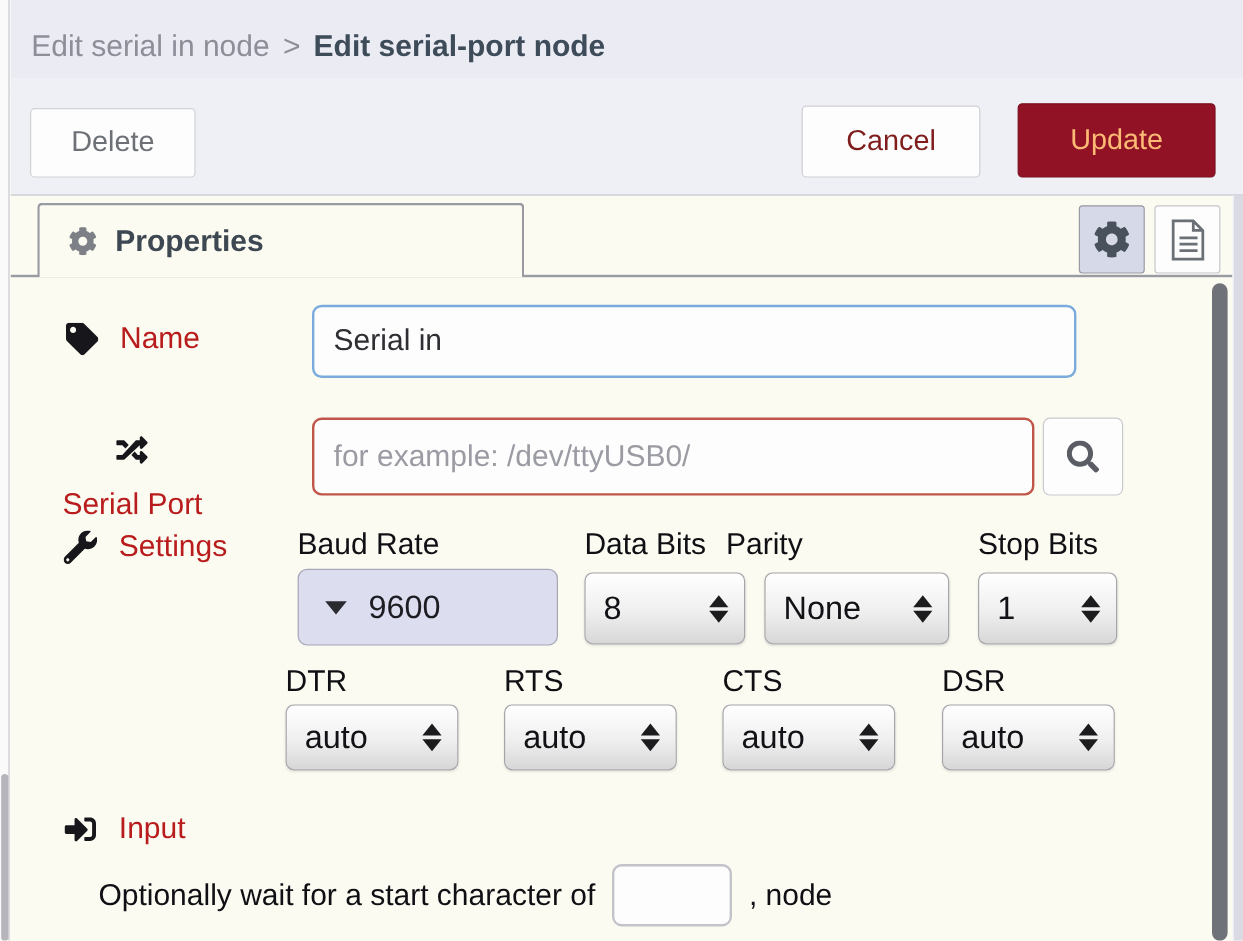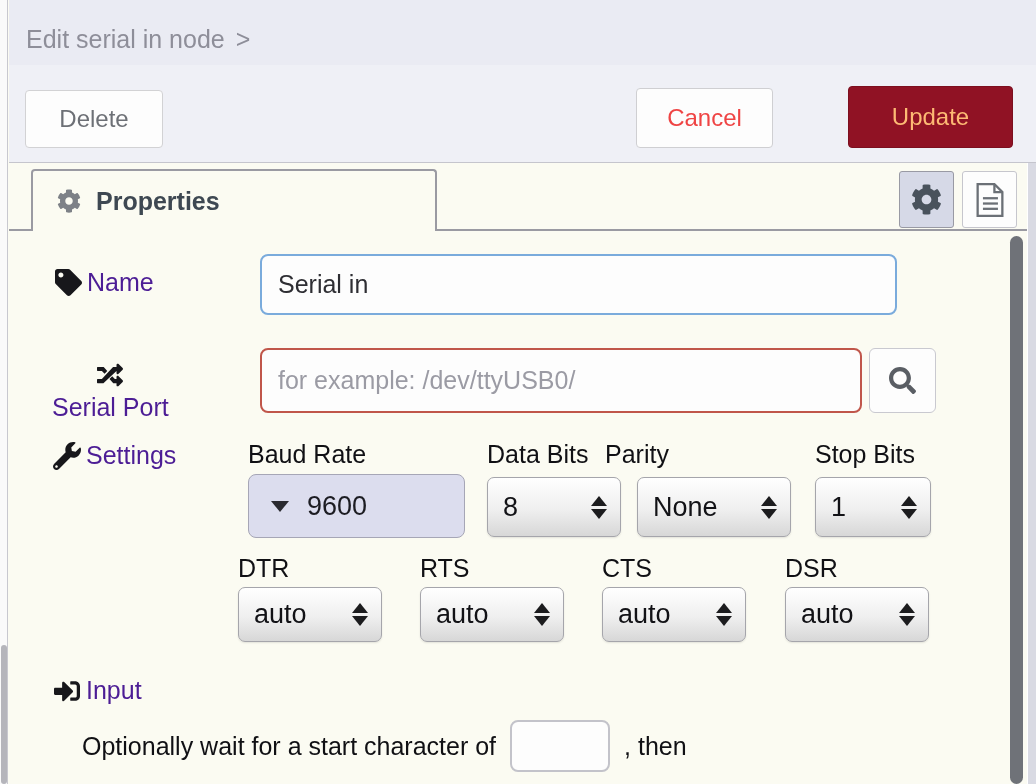--- a/index.html
+++ b/index.html
@@ -16,32 +16,32 @@
   
   .header{position:absolute;left:9px;top:0;right:0;height:80px;background:#eaebf3;border-bottom:1px solid #d0d0da;display:flex;align-items:center;padding-left:17px;box-sizing:border-box;font-size:25px;white-space:nowrap;}
   .crumb-parent{color:#8e8e99;}
   .crumb-sep{color:#8e8e99;margin:0 11px;}
   .crumb-current{color:#3e4c5a;font-weight:bold;}
 
   
   .toolbar{position:absolute;left:9px;top:65px;right:0;height:98px;background:#eff0f6;border-bottom:1px solid #c5c5cd;box-sizing:border-box;}
   .btn{font-size:24px;border-radius:4px;display:flex;align-items:center;justify-content:center;box-sizing:border-box;cursor:pointer;position:absolute;}
   .btn-delete{left:16px;top:25px;width:138px;height:58px;background:#fdfdfd;border:1px solid #d2d2d4;color:#6d7076;}
-  .btn-cancel{left:627px;top:23px;width:137px;height:60px;background:#fdfdfd;border:1px solid #cfcfd2;color:#ef4444;}
+  .btn-cancel{left:659px;top:23px;width:149px;height:60px;background:#fdfdfd;border:1px solid #cfcfd2;color:#7f1d1d;}
   .btn-update{left:839px;top:21px;width:165px;height:62px;background:#901224;border:1px solid #7c0f1f;color:#fdba74;}
 
   
   .tabline{position:absolute;left:9px;right:0;top:229px;height:2px;background:#9a9aa2;z-index:1;}
   .tab-active{position:absolute;left:31px;top:169px;width:406px;height:62px;background:#fbfbf2;border:2px solid #9a9aa2;border-bottom:none;border-radius:4px 4px 0 0;display:flex;align-items:center;gap:15px;padding-left:24px;box-sizing:border-box;z-index:2;font-size:25px;font-weight:bold;color:#3e4852;}
   .icon-btn{position:absolute;width:55px;height:57px;border-radius:3px;display:flex;align-items:center;justify-content:center;box-sizing:border-box;z-index:2;cursor:pointer;}
   .gear-btn{left:899px;top:171px;background:#d6d9e7;border:1px solid #999aa4;}
   .doc-btn{left:962px;top:171px;background:#fdfdfd;border:1px solid #c6c6cd;}
 
   
-  .row-head{position:absolute;display:flex;align-items:center;gap:5px;font-size:25px;color:#4c1d95;}
+  .row-head{position:absolute;display:flex;align-items:center;gap:18px;font-size:25px;color:#b91c1c;}
   .icon{display:inline-flex;align-items:center;justify-content:center;}
 
   
   .text-input{position:absolute;box-sizing:border-box;border-radius:8px;background:#fdfdfd;font-size:25px;color:#2e2e33;padding:0 16px;font-family:inherit;outline:none;}
   .input-name{left:260px;top:254px;width:637px;height:61px;border:2px solid #7aabdc;}
   .input-port{left:260px;top:348px;width:602px;height:65px;border:2px solid #c0564a;}
   .input-port::placeholder{color:#9b9ba4;opacity:1;}
   .search-btn{position:absolute;left:869px;top:348px;width:67px;height:65px;background:#fdfdfd;border:1px solid #c9c9d0;border-radius:6px;display:flex;align-items:center;justify-content:center;box-sizing:border-box;cursor:pointer;}
 
   .col-label{position:absolute;font-size:25px;color:#101014;white-space:nowrap;}
@@ -69,20 +69,21 @@
 </head>
 <body>
 
 <div class="left-strip">
   <div class="left-thumb"></div>
 </div>
 
 <div class="header">
   <span class="crumb-parent">Edit serial in node</span>
   <span class="crumb-sep">&gt;</span>
+  <span class="crumb-current">Edit serial-port node</span>
 </div>
 
 <div class="toolbar">
   <div class="btn btn-delete">Delete</div>
   <div class="btn btn-cancel">Cancel</div>
   <div class="btn btn-update">Update</div>
 </div>
 
 <div class="tabline"></div>
 <div class="tab-active">
@@ -218,17 +219,17 @@
   <span class="icon">
     <svg width="28" height="26" viewBox="0 0 512 512">
         <path fill="#17171b" d="M416 448h-84c-6.6 0-12-5.4-12-12v-40c0-6.6 5.4-12 12-12h84c17.7 0 32-14.3 32-32V160c0-17.7-14.3-32-32-32h-84c-6.6 0-12-5.4-12-12V76c0-6.6 5.4-12 12-12h84c53 0 96 43 96 96v192c0 53-43 96-96 96zm-47-201L201 79c-15-15-41-4.5-41 17v96H24c-13.3 0-24 10.7-24 24v96c0 13.3 10.7 24 24 24h136v96c0 21.5 26 32 41 17l168-168c9.3-9.4 9.3-24.6 0-34z"></path>
       </svg>
   </span>
   <span>Input</span>
 </div>
 <div class="sentence">
   <span>Optionally wait for a start character of</span>
   <input class="char-input" type="text" value="" style="">
-  <span>, then</span>
+  <span>, node</span>
 </div>
 
 <div class="scroll-thumb"></div>
 <div class="right-strip"></div>
 
 </body></html>

